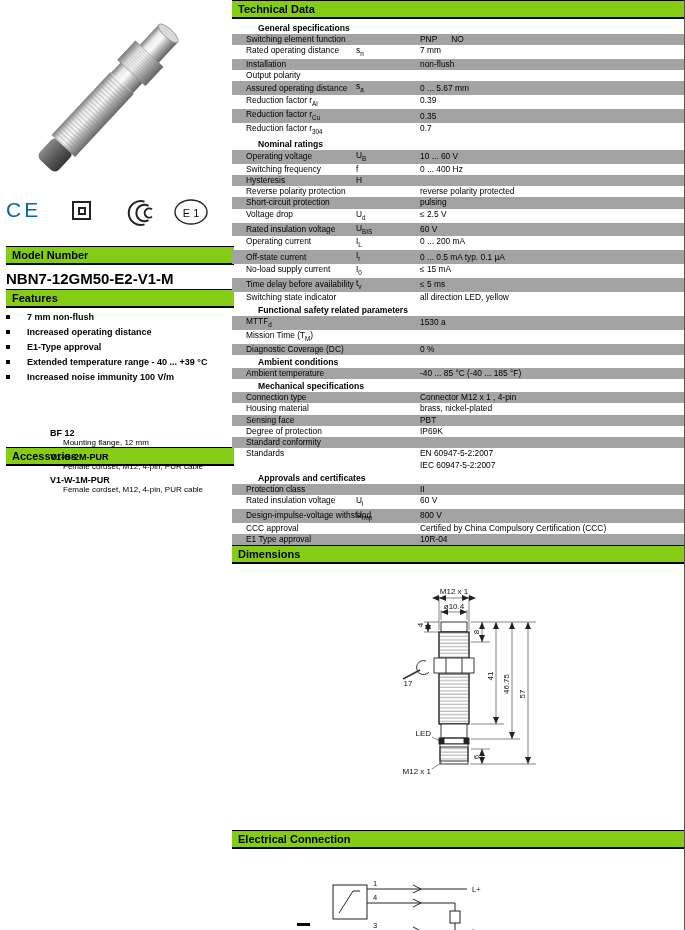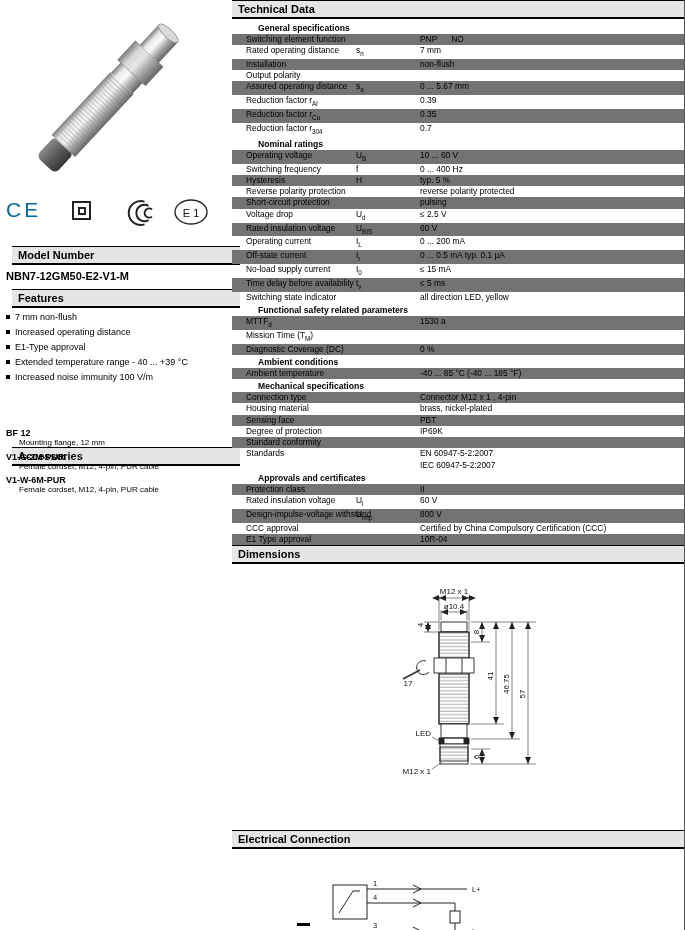--- a/index.html
+++ b/index.html
@@ -1,53 +1,53 @@
 <!DOCTYPE html>
 <html><head>
 <meta charset="utf-8">
 <style>
   * { margin:0; padding:0; box-sizing:border-box; }
   html,body { background:#fff; }
   body { font-family:"Liberation Sans", sans-serif; color:#000; width:685px; }
   #page { position:relative; width:685px; height:930px; background:#fff; border-right:1px solid #555; overflow:hidden; }
 
   
-  .hbar { background:#e5e5e5; border-top:1px solid #000; border-bottom:2px solid #000;
+  .hbar { background:#84cc16; border-top:1px solid #000; border-bottom:2px solid #000;
           font-size:11px; font-weight:bold; line-height:14px; padding:1px 6px; }
 
   
   #left { position:absolute; left:0; top:0; width:228px; height:930px; }
   #product-photo { position:absolute; left:6px; top:2px; }
   #marks { position:absolute; left:0; top:196px; width:228px; height:38px; }
   .mark { position:absolute; }
   #ce-mark { left:6px; top:2px; font-size:21px; letter-spacing:3px; color:#0369a1; font-weight:500; }
   #sq-mark { left:72px; top:5px; width:19px; height:19px; border:2px solid #222; display:flex; align-items:center; justify-content:center; }
   #sq-mark .inner { width:8px; height:8px; border:2px solid #222; }
   #ccc-mark { left:120px; top:0; }
   #e1-mark { left:172px; top:2px; }
 
-  .bar-left { position:absolute; left:12px; width:228px; }
+  .bar-left { position:absolute; left:6px; width:228px; }
   #model-bar { top:246px; }
-  #model-value { position:absolute; left:6px; top:270px; font-size:11px; font-weight:bold; }
+  #model-value { position:absolute; left:6px; top:270px; font-size:15px; font-weight:bold; }
   #features-bar { top:289px; }
   #features-list { position:absolute; left:6px; top:312px; width:212px; }
-  .feat { display:flex; gap:5px; font-size:9px; font-weight:normal; line-height:10.5px; margin-bottom:4.5px; }
+  .feat { display:flex; gap:17px; font-size:9px; font-weight:bold; line-height:10.5px; margin-bottom:4.5px; }
   .blt { width:4px; height:4px; background:#000; flex:none; margin-top:3px; }
   #accessories-bar { top:404px;margin-top:43px; }
   #accessories-list { position:absolute; left:6px; top:428px; width:218px; }
-  .acc { margin-bottom:4px; }
+  .acc { margin-bottom:4px;margin-left:44px; }
   .acc-name { font-size:9px; font-weight:bold; line-height:10px; }
   .acc-desc { font-size:8px; line-height:9.5px;padding-left:13px; }
 
   
   #right { position:absolute; left:232px; top:0; width:452px; }
   #technical-table { padding-top:2px; }
   .spec-sec { font-weight:bold; font-size:8.6px; line-height:12px; padding-left:6px; margin-top:1px;margin-left:20px; }
   .spec-row { display:flex; font-size:8.4px; line-height:11.2px; min-height:11.2px; }
-  .spec-row.alt { background:#737373; }
+  .spec-row.alt { background:#a3a3a3;align-items:center; }
   .c-label { width:124px; padding-left:14px; flex:none; white-space:nowrap; }
   .c-sym { width:64px; flex:none; }
   .c-val { flex:1; white-space:pre-line; padding-right:16px; }
   sub { font-size:6.3px; }
 
   .dims-wrap { height:266px; position:relative; }
   #sensor-drawing { position:absolute; left:0; top:0; }
   .elec-wrap { height:110px; position:relative; }
   #wiring-diagram { position:absolute; left:95px; top:24px; }
 
@@ -144,21 +144,21 @@
     <div id="accessories-list">
         <div class="acc">
           <div class="acc-name">BF 12</div>
           <div class="acc-desc">Mounting flange, 12 mm</div>
         </div>
         <div class="acc">
           <div class="acc-name">V1-G-2M-PUR</div>
           <div class="acc-desc">Female cordset, M12, 4-pin, PUR cable</div>
         </div>
         <div class="acc">
-          <div class="acc-name">V1-W-6M-PUR</div>
+          <div class="acc-name">V1-W-1M-PUR</div>
           <div class="acc-desc">Female cordset, M12, 4-pin, PUR cable</div>
         </div>
       </div>
   </div>
 
   <div id="right">
 
     <div class="hbar">Technical Data</div>
 
     <div id="technical-table">
@@ -209,21 +209,20 @@
           <div class="c-val">10 ... 60 V</div>
         </div>
         <div class="spec-row">
           <div class="c-label">Switching frequency</div>
           <div class="c-sym">f</div>
           <div class="c-val">0 ... 400 Hz</div>
         </div>
         <div class="spec-row alt">
           <div class="c-label">Hysteresis</div>
           <div class="c-sym">H</div>
-          <div class="c-val">typ. 5  %</div>
         </div>
         <div class="spec-row">
           <div class="c-label">Reverse polarity protection</div>
           <div class="c-sym"></div>
           <div class="c-val">reverse polarity protected</div>
         </div>
         <div class="spec-row alt">
           <div class="c-label">Short-circuit protection</div>
           <div class="c-sym"></div>
           <div class="c-val">pulsing</div>

